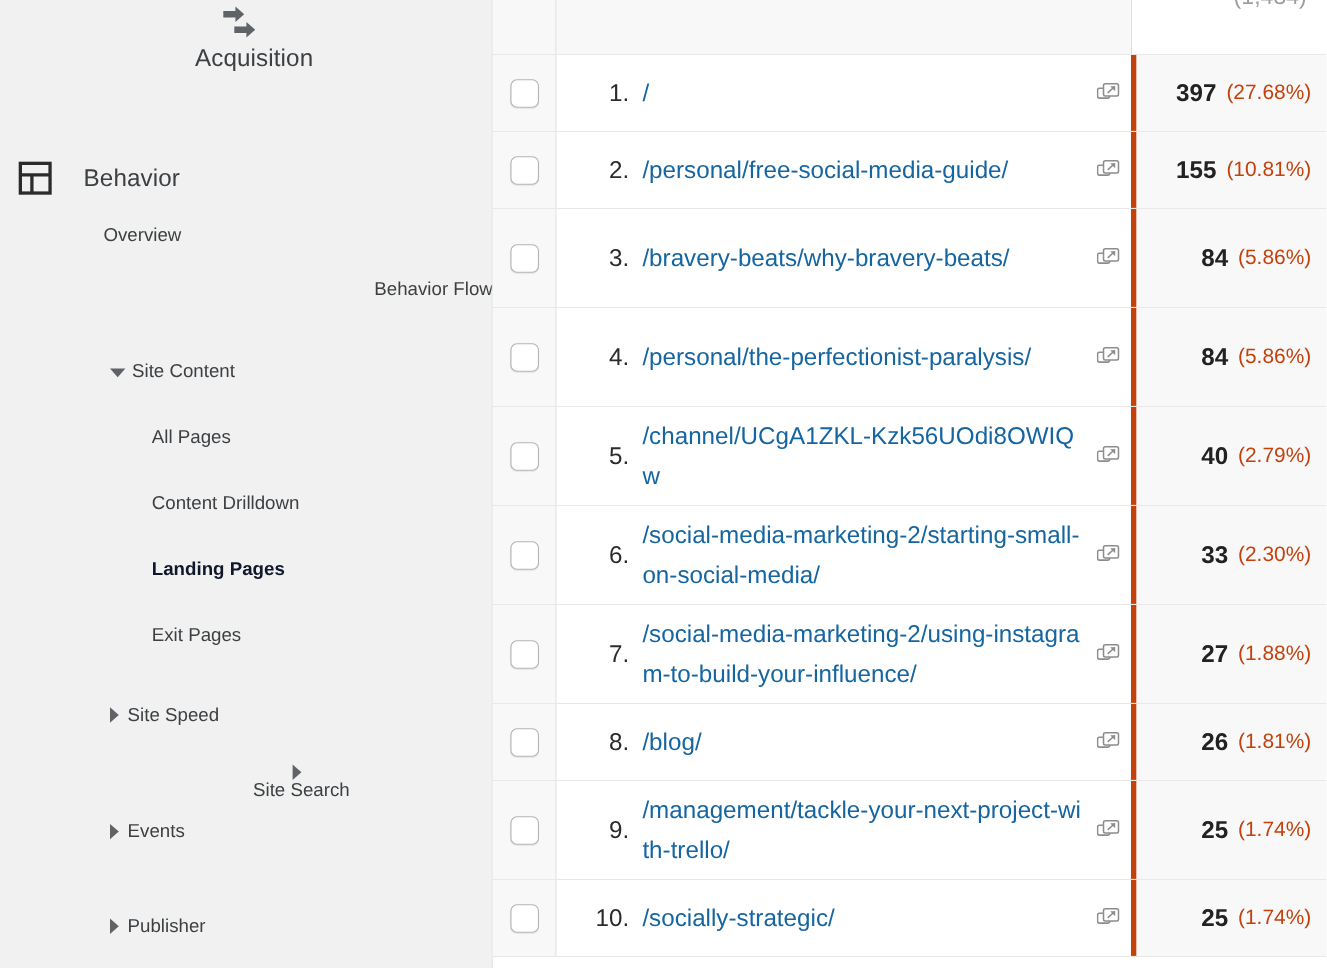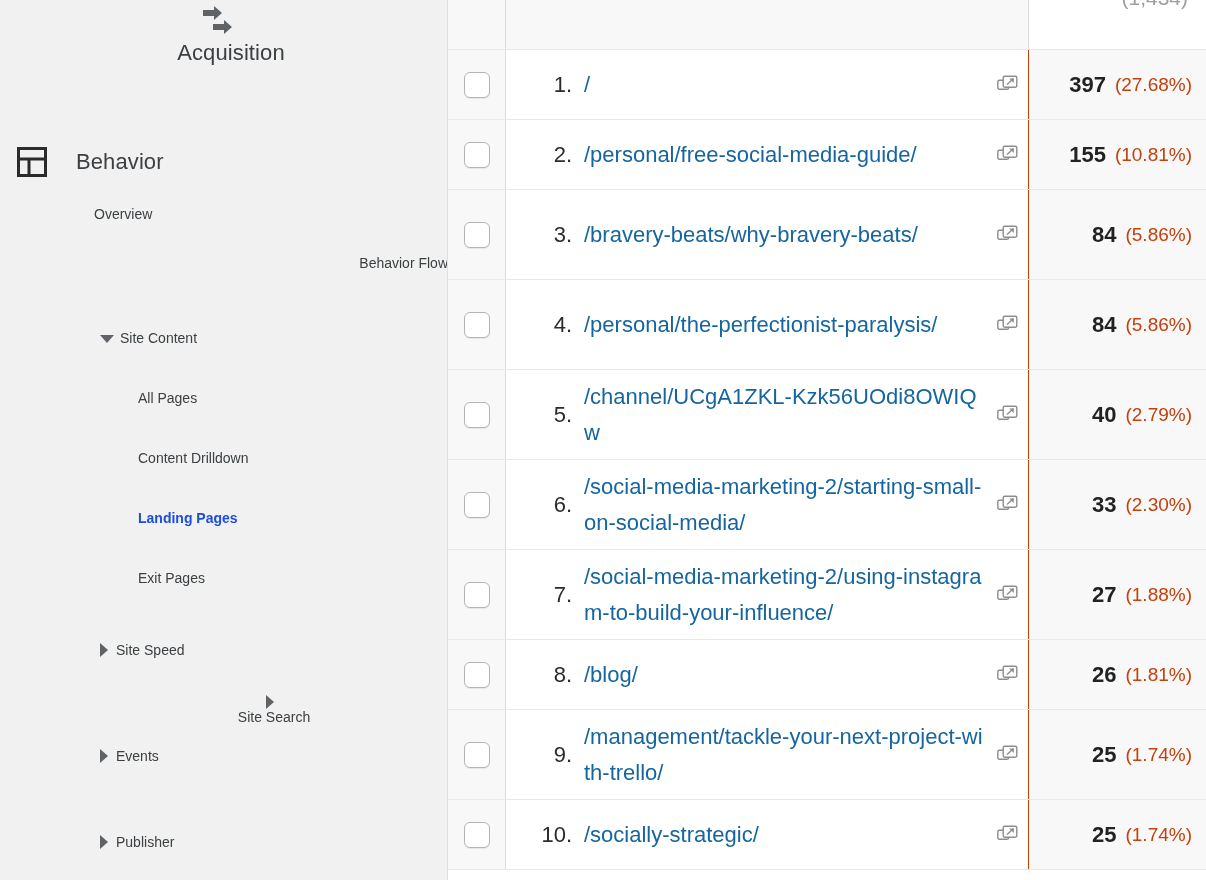--- a/index.html
+++ b/index.html
@@ -32,28 +32,28 @@
     width:36px; height:36px; flex:0 0 36px;
     display:flex; align-items:center; justify-content:center;
     margin-right:26px;
   }
   .nav-top .nav-label{
     font-size:22px; color:#3c4043; letter-spacing:0.1px;
   }
 
   .nav-sub{
     position:absolute; left:0; width:100%;
-    font-size:14px; color:#3c4043;
+    font-size:17px; color:#3c4043;
     display:flex; align-items:center;
     height:38px;
   }
   .nav-sub.indent1 { padding-left:94px; }
   .nav-sub.indent2 { padding-left:138px; }
   .nav-sub.arrow   { padding-left:100px; }
-  .nav-sub.bold    { font-weight:bold; color:#1d4ed8; }
+  .nav-sub.bold    { font-weight:bold; color:#0f172a; }
 
   .caret-down{
     width:0;height:0;
     border-left:7px solid transparent;
     border-right:7px solid transparent;
     border-top:8px solid #5f6368;
     margin-right:6px; flex:0 0 auto;
     position:relative; top:1px;
   }
   .caret-right{
@@ -88,21 +88,21 @@
     flex:1 1 auto;
     background:#ffffff;
     display:flex; align-items:center;
     padding:0 0 0 0;
     position:relative;
     min-width:0;
   }
   .c-val{
     width:178px; flex:0 0 178px;
     background:#f8f8f8;
-    border-left:1px solid #c2410c;
+    border-left:5px solid #c2410c;
     display:flex; align-items:center; justify-content:flex-end;
     padding-right:14px;
   }
 
   
   .hdr-row{ height:50px; }
   .hdr-row .c-check{ background:#f8f8f8; border-right:1px solid #dcdcdc; }
   .hdr-row .c-page{ background:#f8f8f8; }
   .hdr-row .c-val{
     background:#ffffff; border-left:1px solid #dcdcdc;

